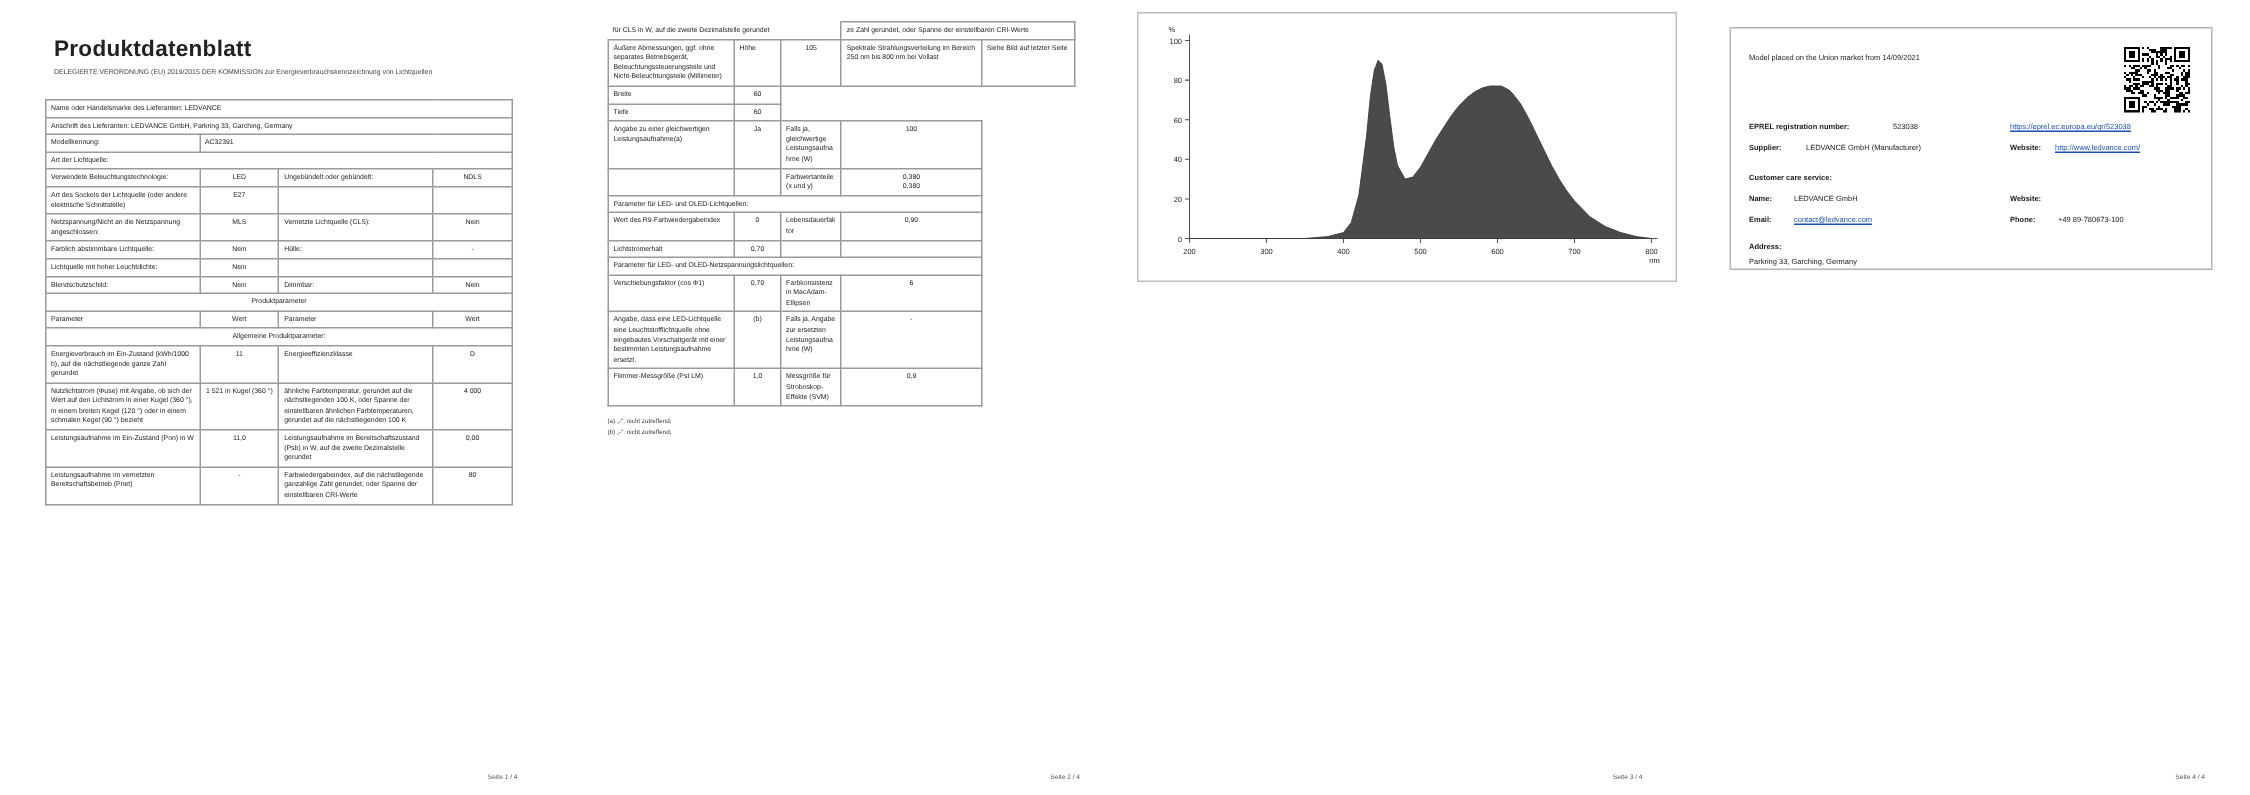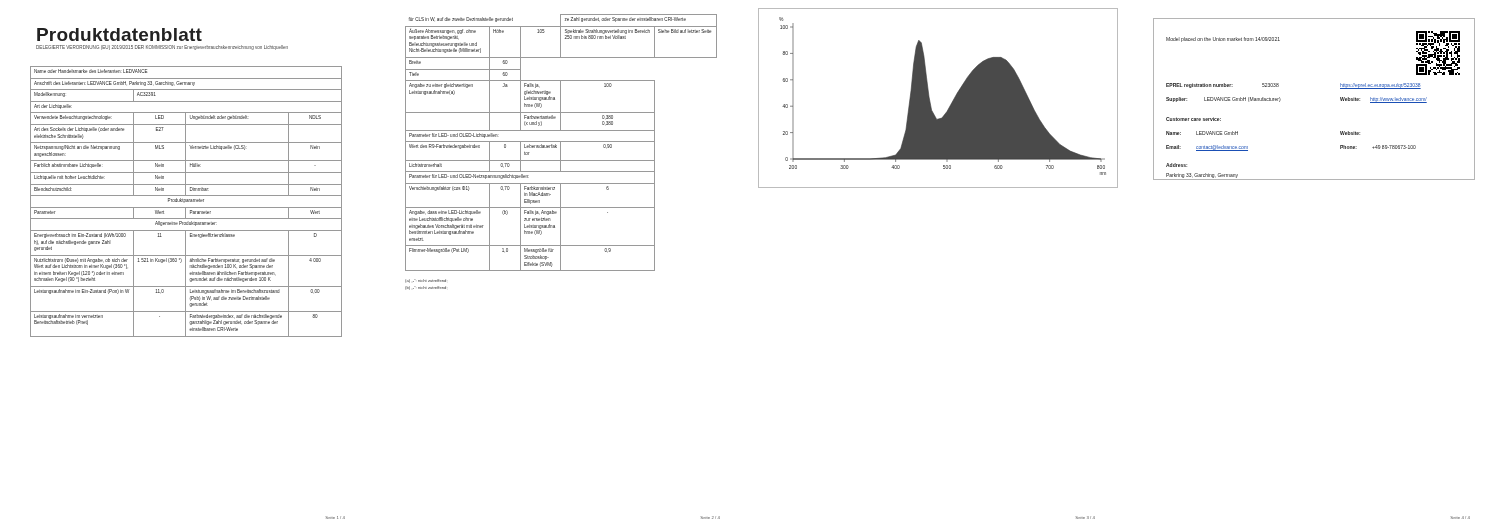--- a/index.html
+++ b/index.html
@@ -15,21 +15,21 @@
   }
   .p1{left:0;width:375px;}
   .p2{left:375px;width:375px;}
   .p3{left:750px;width:375px;}
   .p4{left:1125px;width:375px;}
 
   .page-inner{position:relative;width:100%;height:100%;}
 
   
   .title{
-    font-size:19px;font-weight:bold;color:#222;
+    font-size:15px;font-weight:bold;color:#222;
     position:absolute;left:36px;top:24px;letter-spacing:.2px;
   }
   .subtitle{
     position:absolute;left:36px;top:44px;width:290px;
     font-size:4.6px;line-height:7px;color:#444;
   }
   .pg1-table{
     position:absolute;left:30px;top:66px;width:312px;
     border-collapse:collapse;table-layout:fixed;
   }

